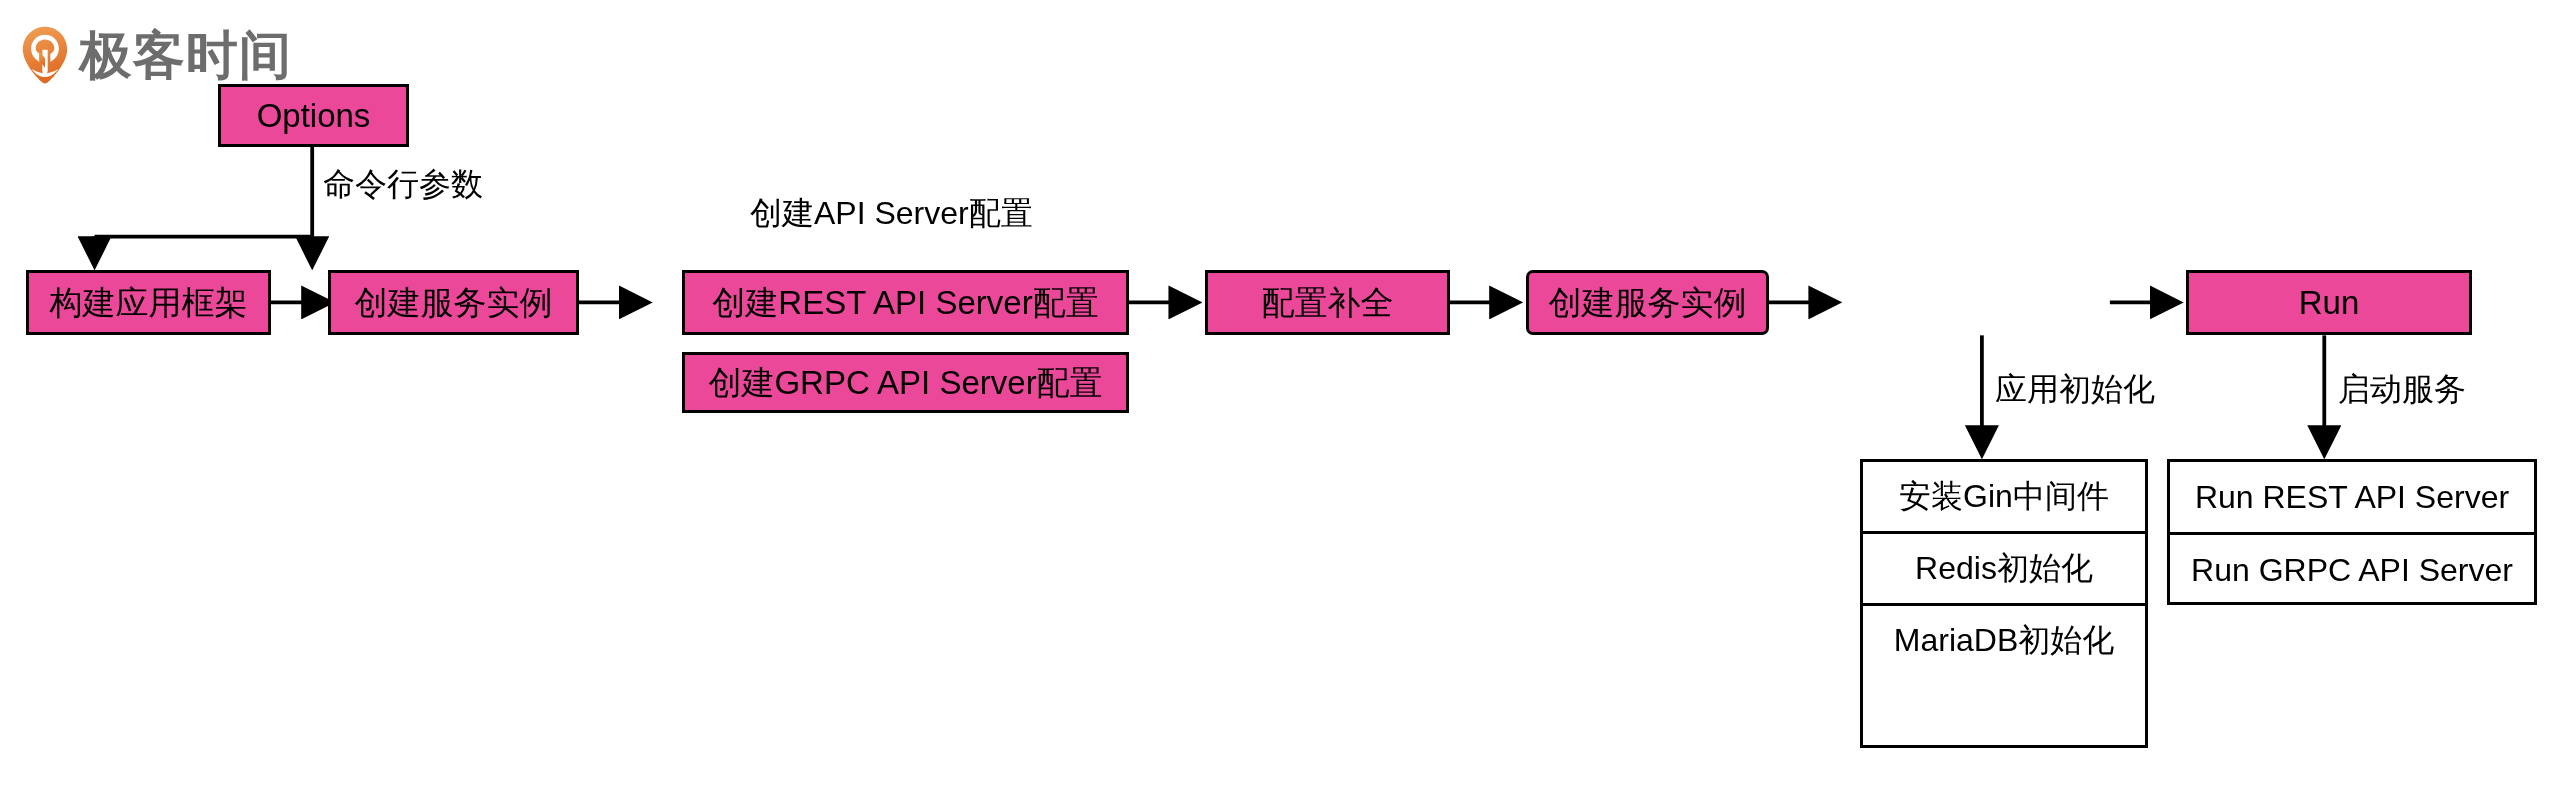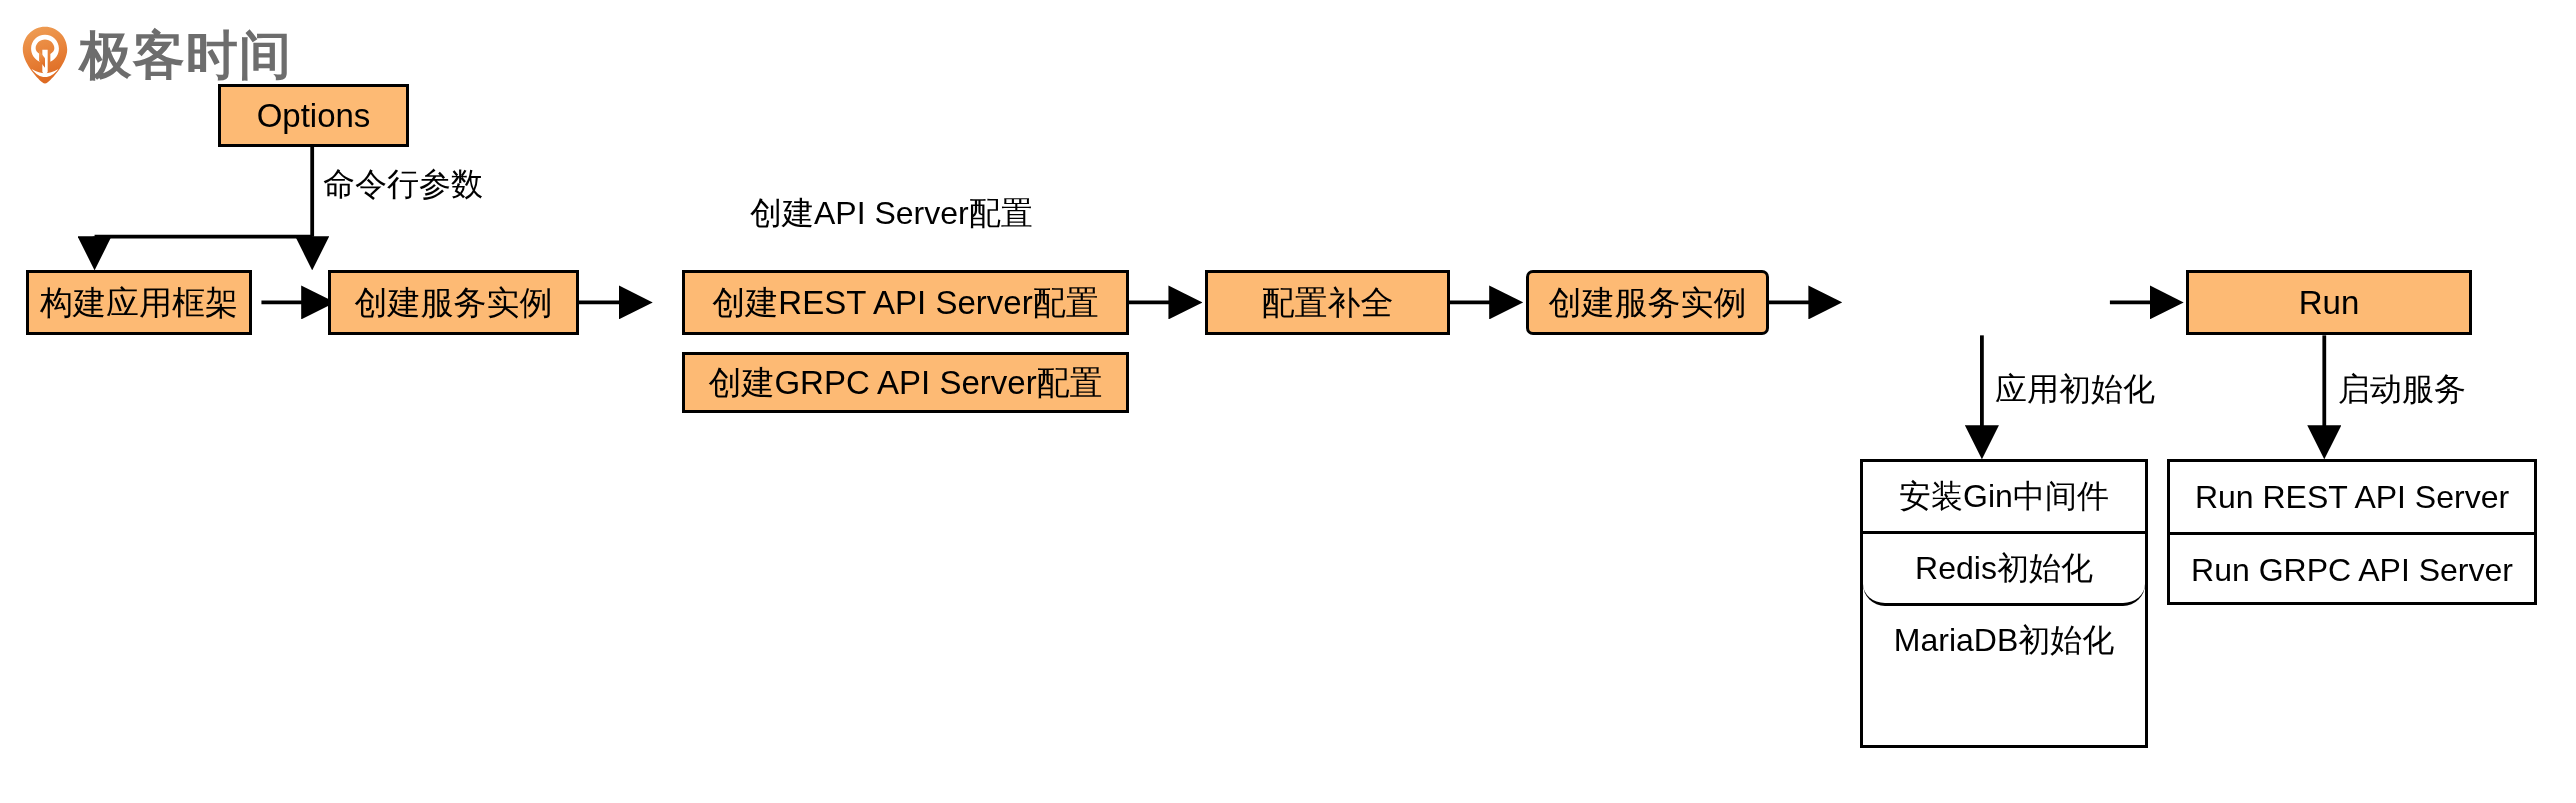--- a/index.html
+++ b/index.html
@@ -12,21 +12,21 @@
 
   
   #logo{position:absolute;left:21.6px;top:26px;display:flex;align-items:center;gap:12px;}
   #logo-mark{width:46px;height:58px;position:relative;display:block;}
   #logo-text{font-size:52px;line-height:1;color:#6d6d6d;font-weight:600;letter-spacing:1.1px;
              font-family:"DejaVu Sans","Liberation Sans",sans-serif;white-space:nowrap;}
 
   
   .node{
     position:absolute;box-sizing:border-box;
-    background:#fdba74;border:3.2px solid #000000;
+    background:#ec4899;border:3.2px solid #000000;
     display:flex;align-items:center;justify-content:center;
     color:#000;white-space:nowrap;
   }
   .node .lbl{display:block;line-height:1;}
 
   
   .stack{position:absolute;box-sizing:border-box;border:3.2px solid #000;background:#fff;}
   .stack .row{
     box-sizing:border-box;display:flex;align-items:center;justify-content:center;
     color:#000;white-space:nowrap;border-bottom:3.2px solid #000;
@@ -94,21 +94,21 @@
   </svg>
 
   <div class="node" style="left:218px;top:84px;width:191px;height:63px;font-size:33px;">
     <span class="lbl">Options</span>
   </div>
 
   <div class="caption" style="left:323px;top:168px;font-size:32px;">命令行参数</div>
 
   <div class="caption" style="left:750px;top:197px;font-size:32px;">创建API Server配置</div>
 
-  <div class="node" style="left:26px;top:270px;width:226px;height:65px;font-size:33px;">
+  <div class="node" style="left:26px;top:270px;width:245px;height:65px;font-size:33px;">
     <span class="lbl">构建应用框架</span>
   </div>
 
   <div class="node" style="left:328px;top:270px;width:251px;height:65px;font-size:33px;">
     <span class="lbl">创建服务实例</span>
   </div>
 
   <div class="node" style="left:682px;top:270px;width:447px;height:65px;font-size:33px;">
     <span class="lbl">创建REST API Server配置</span>
   </div>
@@ -131,21 +131,21 @@
   </div>
 
   <div class="caption" style="left:1995px;top:373px;font-size:32px;">应用初始化</div>
 
   <div class="caption" style="left:2338px;top:373px;font-size:32px;">启动服务</div>
 
   <div class="stack" style="left:1860px;top:459px;width:288px;height:289px;">
     <div class="row" style="height:72px;font-size:32px;">
       <span>安装Gin中间件</span>
     </div>
-    <div class="row" style="height:72px;font-size:32px;border-radius:22px;">
+    <div class="row" style="height:72px;font-size:32px;">
       <span>Redis初始化</span>
     </div>
     <div class="row" style="height:70px;font-size:32px;">
       <span>MariaDB初始化</span>
     </div>
   </div>
 
   <div class="stack" style="left:2167px;top:459px;width:370px;height:146px;">
     <div class="row" style="height:73px;font-size:32px;">
       <span>Run REST API Server</span>

